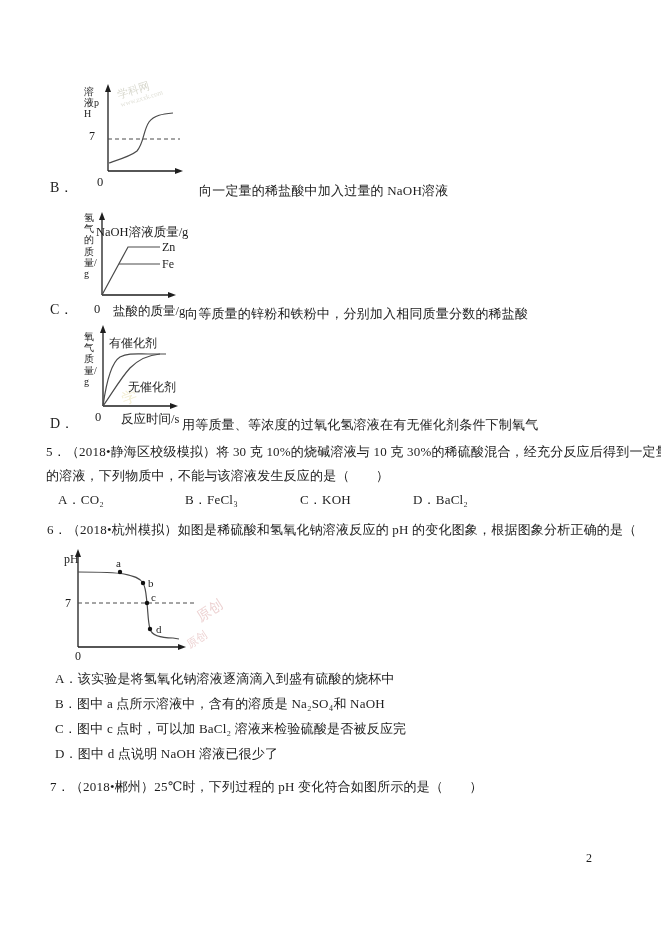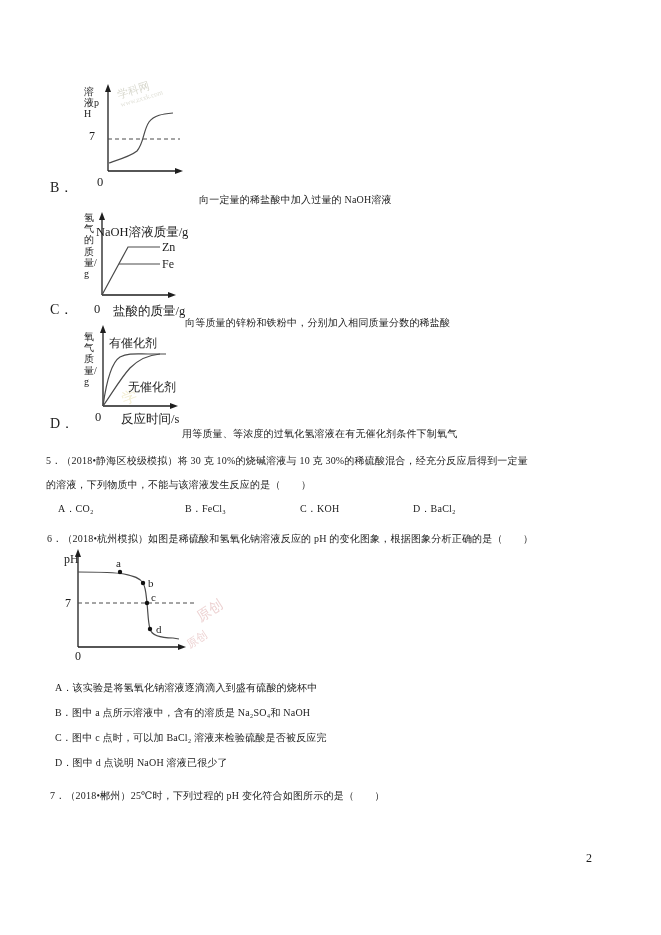--- a/index.html
+++ b/index.html
@@ -2,21 +2,21 @@
 <html><head>
 <meta charset="utf-8">
 <style>
   html,body{margin:0;padding:0;background:#e9e9e9;}
   .page{
     position:relative;width:661px;height:935px;background:#ffffff;
     font-family:"Liberation Serif","DejaVu Serif",serif;color:#1c1c1c;
     overflow:hidden;margin:0 auto;
   }
   .abs{position:absolute;}
-  .t13{font-size:10px;white-space:nowrap;letter-spacing:0.2px;margin-top:11px;}
+  .t13{font-size:13px;white-space:nowrap;letter-spacing:0.2px;}
   .letter{font-size:14px;white-space:nowrap;}
   .vlabel{word-break:break-all;width:16px;line-height:1.12;font-size:10px;}
   .cap{font-size:12.5px;white-space:nowrap;}
   .glabel{font-size:12px;white-space:nowrap;}
   .pagenum{font-size:12px;}
   svg{overflow:visible;}
   svg text{font-family:"Liberation Serif","DejaVu Serif",serif;fill:#1c1c1c;}
   .axis{stroke:#1e1e1e;stroke-width:1.3;fill:none;}
   .curve{stroke:#4a4a4a;stroke-width:1.2;fill:none;}
   .dash{stroke:#4a4a4a;stroke-width:1;stroke-dasharray:4,3;fill:none;}

